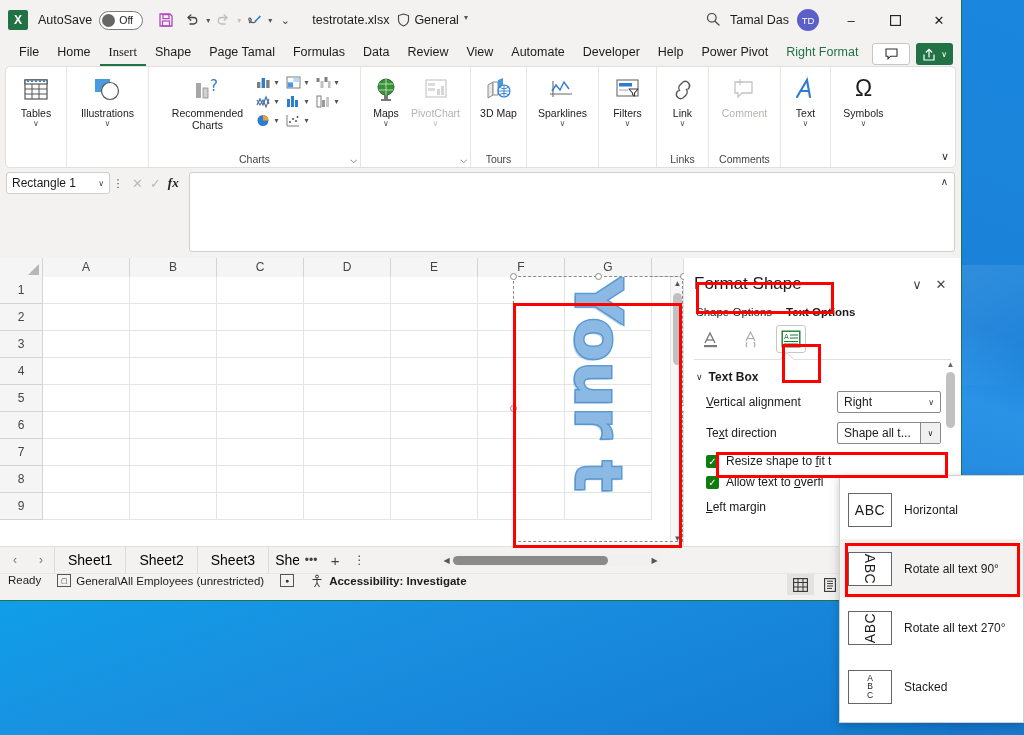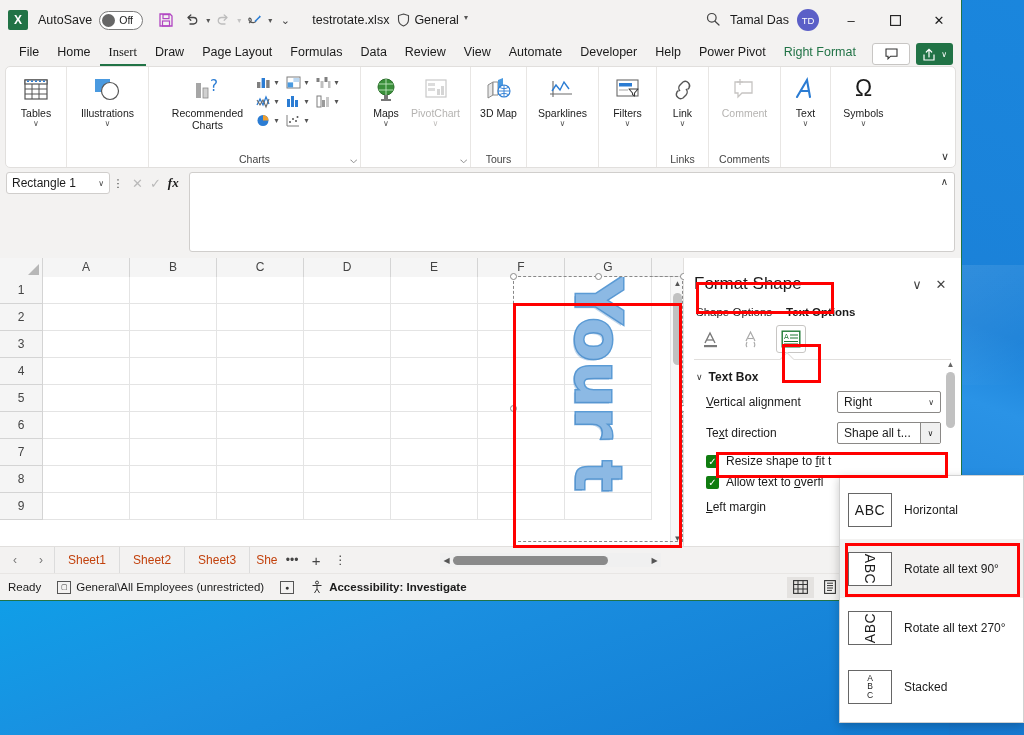--- a/index.html
+++ b/index.html
@@ -250,34 +250,34 @@
   .ddthumb.r270 span{ transform:rotate(-90deg); display:inline-block; }
   .ddthumb.stk{ flex-direction:column; font-size:8.5px; line-height:8.5px; letter-spacing:0; }
   .ddlabel{ font-size:12px; color:#1b1b1b; }
 
   
   .tabbar{
     height:27px; background:#f3f2f1; display:flex; align-items:center; padding:0 2px; flex:none;
     border-top:1px solid #e1dfdd; position:relative;
   }
   .nav-arrow{ width:26px; text-align:center; color:#777; font-size:12px; }
-  .stab{ padding:0 13px; font-size:12px; color:#c2410c; height:27px; line-height:27px; border-right:1px solid #dcdcdc; }
+  .stab{ padding:0 13px; font-size:14px; color:#000000; height:27px; line-height:27px; border-right:1px solid #dcdcdc; }
   .stab.first{ border-left:1px solid #dcdcdc; }
   .stab.clip{ width:30px; padding:0 0 0 6px; overflow:hidden; border-right:none; }
   .tb-ico{ width:24px; text-align:center; color:#444; font-size:12px; }
   .hscroll{
     position:absolute; left:440px; right:300px; top:6px; height:14px;
     background:#f0f0f0; display:flex; align-items:center;
   }
   .hs-arrow{ font-size:8px; color:#555; width:13px; text-align:center; }
   .hs-thumb{ height:9px; background:#8a8a8a; border-radius:5px; flex:none; }
 
   
   .statusbar{
-    height:27px; background:#f3f2f1; display:flex; align-items:center; padding:0 8px;
+    height:27px; background:#f3f2f1; display:flex; align-items:flex-start; padding:0 8px;
     font-size:11.5px; color:#1b1b1b; flex:none; border-top:1px solid #e8e6e4; position:relative;
   }
   .sb-item{ display:flex; align-items:center; gap:5px; margin-right:16px; }
   .sb-ico{
     width:14px; height:13px; border:1px solid #555; display:flex; align-items:center;
     justify-content:center; font-size:7px; color:#333;
   }
   .statusbar-right{ position:absolute; right:6px; display:flex; align-items:center; gap:3px; }
   .viewbtn{ width:27px; height:21px; display:flex; align-items:center; justify-content:center; font-size:13px; color:#333; }
   .viewbtn.sel{ background:#e4e2e0; }
@@ -356,22 +356,22 @@
           </svg>
       </div>
       <div class="wbtn">✕</div>
     </div>
   </div>
 
   <div class="tabrow">
     <div class="tab">File</div>
     <div class="tab">Home</div>
     <div class="tab active">Insert</div>
-    <div class="tab">Draw</div>
-    <div class="tab">Page Layout</div>
+    <div class="tab">Shape</div>
+    <div class="tab">Page Tamal</div>
     <div class="tab">Formulas</div>
     <div class="tab">Data</div>
     <div class="tab">Review</div>
     <div class="tab">View</div>
     <div class="tab">Automate</div>
     <div class="tab">Developer</div>
     <div class="tab">Help</div>
     <div class="tab">Power Pivot</div>
     <div class="tab ctx">Right Format</div>
     <div class="tabrow-right">

